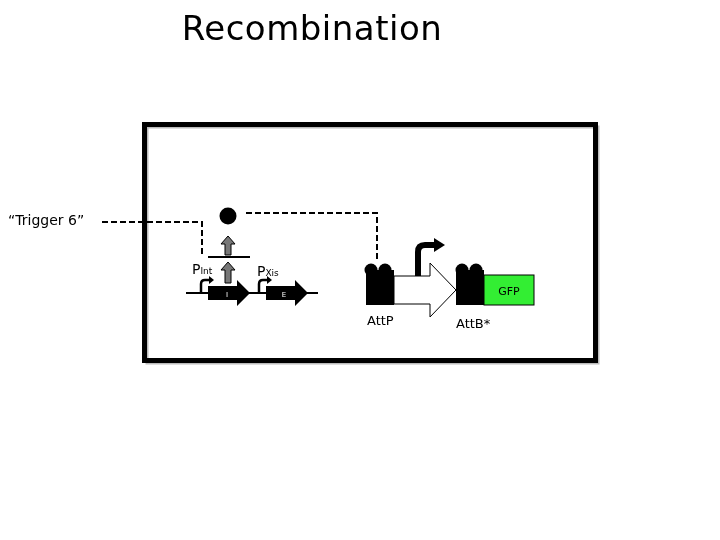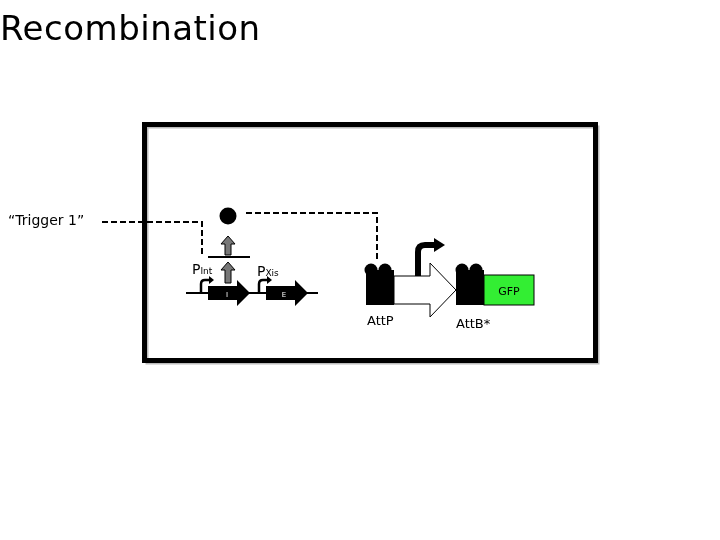--- a/index.html
+++ b/index.html
@@ -1,29 +1,29 @@
 <!DOCTYPE html>
 <html><head>
   <meta charset="utf-8">
   <style>
     html, body { margin: 0; padding: 0; background: #ffffff; }
     body { width: 720px; height: 540px; position: relative; overflow: hidden;
            font-family: "DejaVu Sans", sans-serif; color: #000; }
-    .title { position: absolute; left: 0; width: 624px; top: 8px; text-align: left;
+    .title { position: absolute; left: 0; width: 624px; top: 8px; text-align: center;
              font-size: 34px; font-family: "DejaVu Sans", sans-serif; letter-spacing: 0.5px; }
     .trigger { position: absolute; left: 8px; top: 212px; font-size: 14px;
                font-family: "DejaVu Sans", sans-serif; }
     svg.diagram { position: absolute; left: 0; top: 0; }
     svg text { font-family: "DejaVu Sans", sans-serif; }
   </style>
 </head>
 <body>
 
 <div class="title">Recombination</div>
-<div class="trigger">“Trigger  1”</div>
+<div class="trigger">“Trigger  6”</div>
 
 <svg class="diagram" width="720" height="540" viewBox="0 0 720 540">
 
   <rect x="147" y="127" width="451" height="236" fill="none" stroke="#bbbbbb" stroke-width="3"></rect>
   <rect x="144.5" y="124.5" width="451" height="236" fill="none" stroke="#000" stroke-width="5"></rect>
 
   <path d="M 102 222 L 202 222 L 202 256" fill="none" stroke="#000" stroke-width="2" stroke-dasharray="6,3"></path>
 
   <circle cx="228" cy="216" r="8.5" fill="#000"></circle>
 

